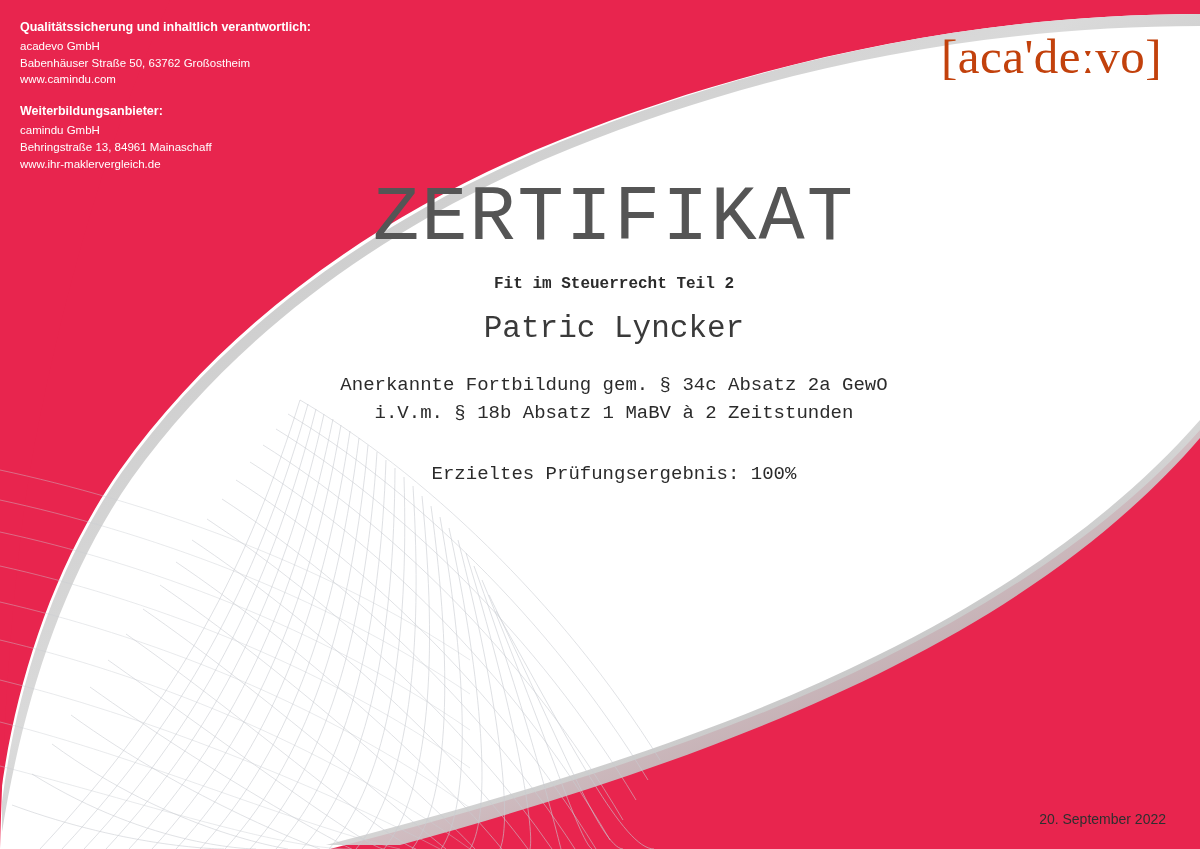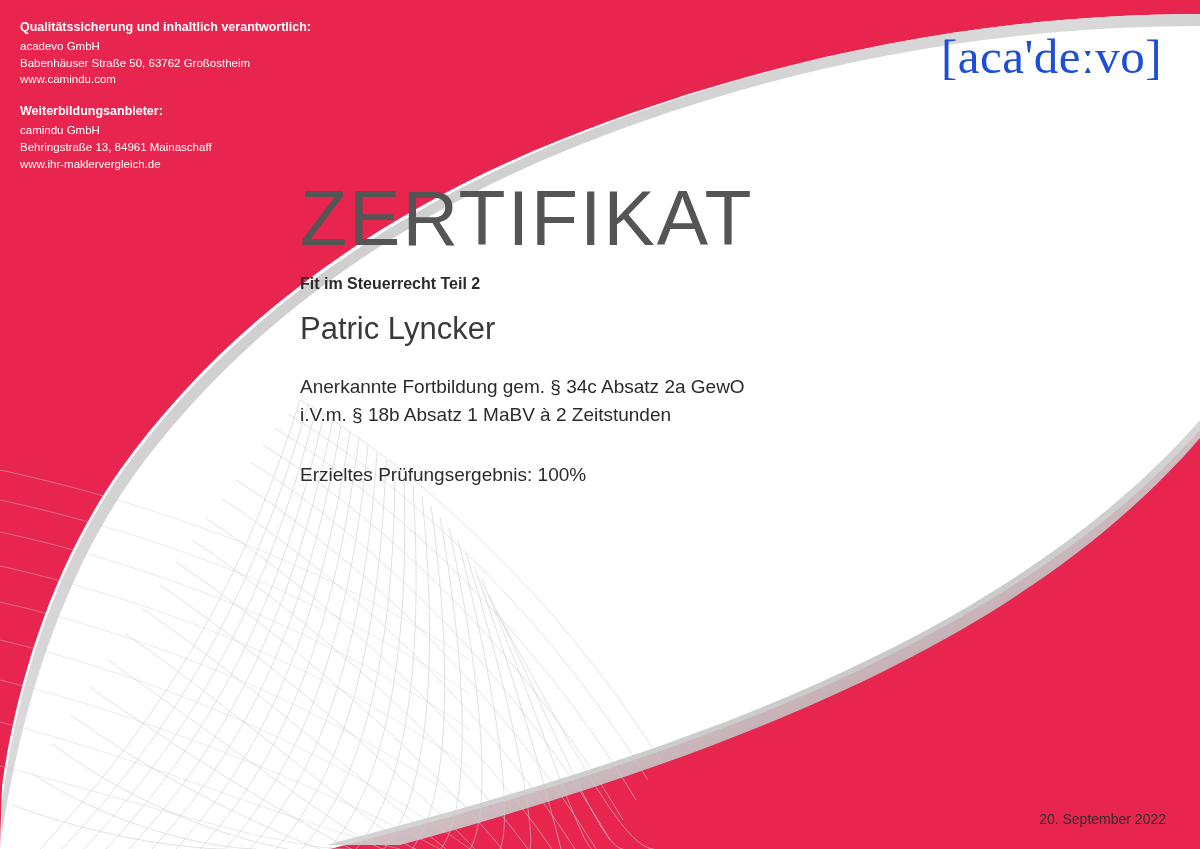--- a/index.html
+++ b/index.html
@@ -48,34 +48,35 @@
     white-space: nowrap;
   }
 
   
   .logo {
     position: absolute;
     right: 38px;
     top: 28px;
     font-family: "Liberation Serif", serif;
     font-size: 49px;
-    color: #1d4ed8;
+    color: #c2410c;
     letter-spacing: 0.5px;
     z-index: 6;
     white-space: nowrap;
   }
 
   
   .content {
     position: absolute;
-    left: 300px;
+    left: 284px;
     top: 180px;
     width: 660px;
-    text-align: left;
+    text-align: center;
     z-index: 5;
+    font-family: Liberation Mono, monospace;
   }
   .title {
     font-size: 77px;
     color: #555555;
     letter-spacing: 2px;
     line-height: 1;
     font-weight: normal;
     margin: 0 0 18px 0;
   }
   .course {

